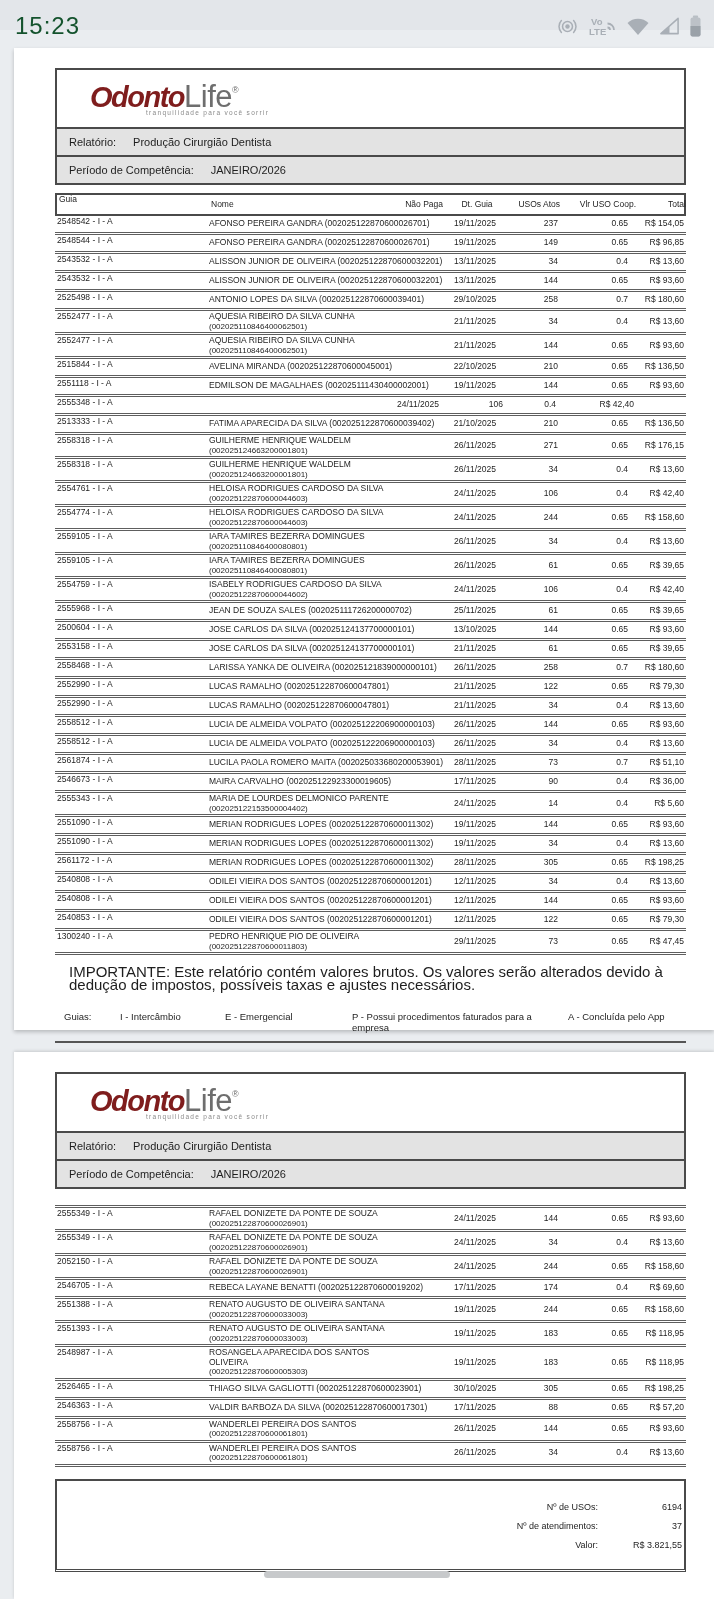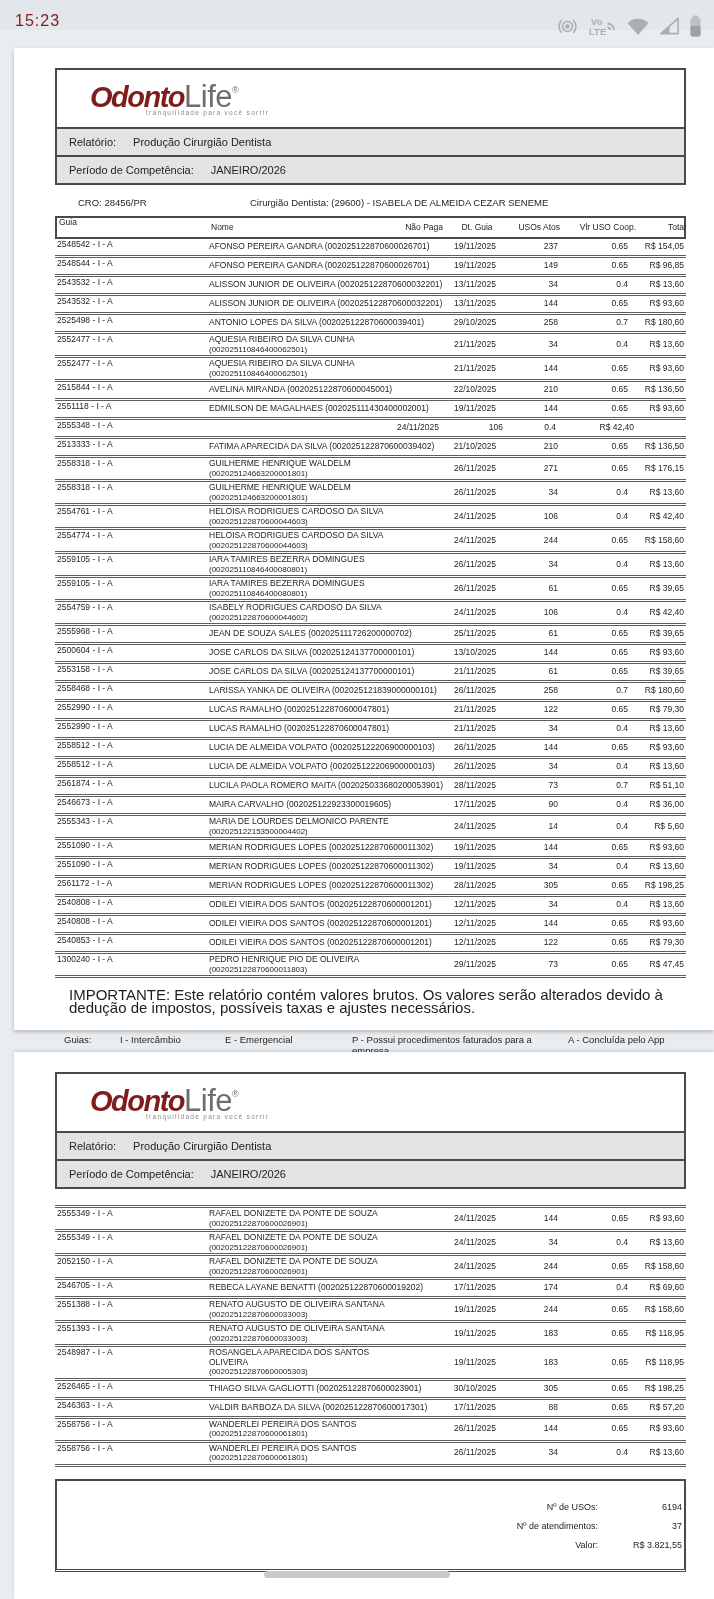--- a/index.html
+++ b/index.html
@@ -1,20 +1,20 @@
 <!DOCTYPE html>
 <html><head>
 <meta charset="utf-8">
 <style>
   html,body{margin:0;padding:0;background:#cfd4d9;}
   .screen{position:relative;width:714px;height:1599px;background:#eaedf0;overflow:hidden;
           font-family:"Liberation Sans",sans-serif;color:#1e1e1e;}
   .status-band{position:absolute;top:0;left:0;right:0;height:30px;background:#e3e6ea;}
   .statusbar{position:absolute;top:0;left:0;right:0;height:48px;}
-  .time{position:absolute;left:15px;top:12px;font-size:16px;color:#7f1d1d;letter-spacing:1px;}
+  .time{position:absolute;left:15px;top:12px;font-size:24px;color:#14532d;letter-spacing:1px;}
   .sicons{position:absolute;right:12px;top:15px;display:flex;align-items:center;gap:9px;}
   .sicons svg{display:block;}
 
   .page{position:absolute;left:14px;width:700px;background:#ffffff;}
   .page1{top:48px;height:982px;box-shadow:0 2px 4px rgba(0,0,0,.22);}
   .page2{top:1052px;height:547px;box-shadow:0 -1px 3px rgba(0,0,0,.15);}
   .doc{padding:20px 28px 0 41px;}
 
   
   .hdr-box{border:2px solid #4a4a4a;}
@@ -121,24 +121,20 @@
           </div>
         </div>
         <div class="hdr-bar">
           <span class="hb-label">Relatório:</span><span class="hb-value">Produção Cirurgião Dentista</span>
         </div>
         <div class="hdr-bar">
           <span class="hb-label">Período de Competência:</span><span class="hb-value">JANEIRO/2026</span>
         </div>
       </div>
 
-      <div class="cro-row">
-        <span class="cro"><span>CRO:</span> <span>28456/PR</span></span>
-        <span class="dentist"><span>Cirurgião Dentista:</span> <span>(29600) - ISABELA DE ALMEIDA CEZAR SENEME</span></span>
-      </div>
 
       <div class="thead">
         <div class="c h g">Guia</div>
         <div class="c h n">Nome</div>
         <div class="c h np">Não Paga</div>
         <div class="c h dt">Dt. Guia</div>
         <div class="c h u">USOs Atos</div>
         <div class="c h v">Vlr USO Coop.</div>
         <div class="c h t">Total</div>
       </div>

